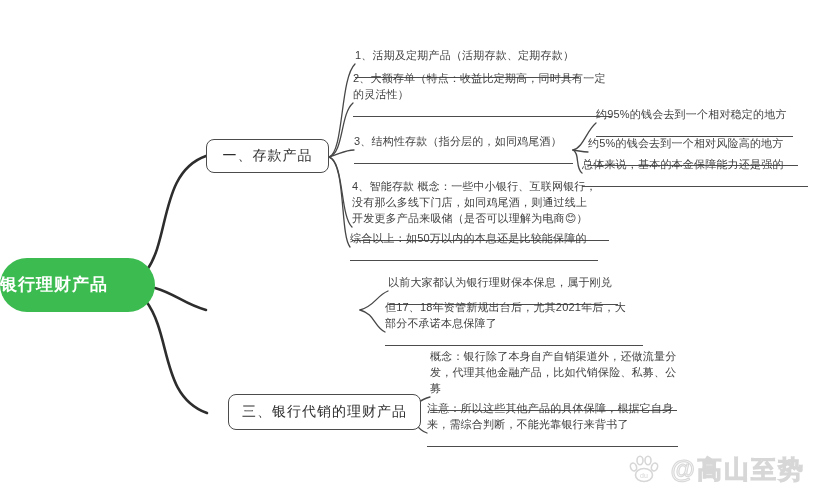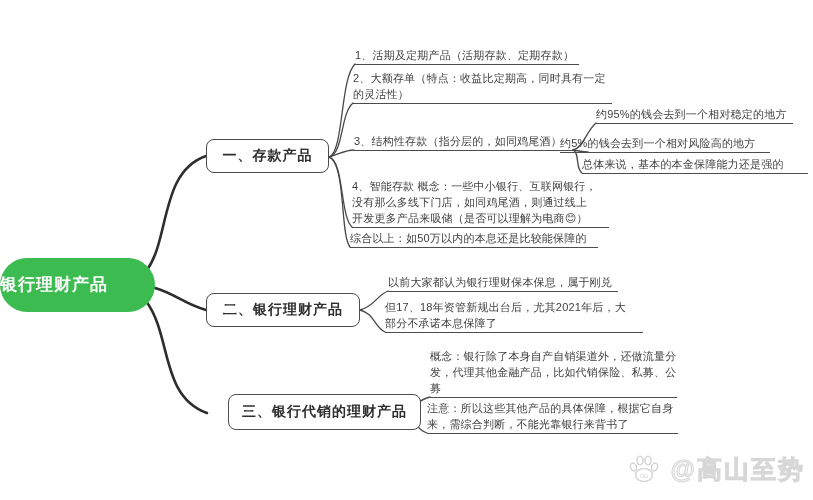--- a/index.html
+++ b/index.html
@@ -8,22 +8,22 @@
   .stage{position:absolute;inset:0;width:813px;height:500px;}
   svg.links{position:absolute;left:0;top:0;}
   svg.links path{fill:none;stroke:#474747;stroke-width:1.3px;stroke-linecap:round;}
   svg.links path.thick{stroke:#2d2d2d;stroke-width:2.6px;}
   .root{position:absolute;left:0px;top:258px;width:155px;height:54px;
         background:#3CBB50;border-radius:27px;color:#ffffff;
         font-size:17px;font-weight:bold;line-height:54px;text-align:left;
         letter-spacing:1px;}
   .node{position:absolute;background:#ffffff;border:1.6px solid #4c4c4c;
         border-radius:8px;display:flex;align-items:center;justify-content:center;
-        font-size:14px;font-weight:bold;color:#2e2e2e;letter-spacing:1px;box-sizing:border-box;}
-  .topic{position:absolute;border-bottom:1.3px solid #4c4c4c;padding-bottom:1px;box-sizing:border-box;}
+        font-size:14px;font-weight:normal;color:#2e2e2e;letter-spacing:1px;box-sizing:border-box;}
+  .topic{position:absolute;border-bottom:1.3px solid #4c4c4c;padding-bottom:14px;box-sizing:border-box;}
   .tline{font-size:11px;line-height:16px;color:#3f3f3f;letter-spacing:0.2px;white-space:nowrap;}
   .wm{position:absolute;right:8px;bottom:14px;display:flex;align-items:center;gap:11px;}
   .wm .wmtext{font-size:25px;font-weight:bold;color:#f4f4f4;
               -webkit-text-stroke:1px #d7d7d7;letter-spacing:2px;}
   .wm svg{display:block;}
 </style>
 </head>
 <body>
 
 <div class="stage">
@@ -47,37 +47,36 @@
     <path d="M360,310 C375,306 376,296 388,291"></path>
     <path d="M360,310 C375,314 374,327 385,332"></path>
 
     <path d="M400,412 C415,408 417,400 430,397"></path>
     <path d="M400,412 C415,416 414,429 427,433"></path>
   </svg>
 
   <div class="root">银行理财产品</div>
 
   <div class="node" style="left:206px;top:139px;width:123px;height:34px;">一、存款产品</div>
-  <div class="node" style="left:206px;top:293px;width:154px;height:34px;">二、银行理财产品</div>
   <div class="node" style="left:207px;top:394px;width:193px;height:36px;margin-left:21px;">三、银行代销的理财产品</div>
 
   <div class="topic" style="left:355px;top:47px;width:224px;">
     <div class="tline">1、活期及定期产品（活期存款、定期存款）</div>
   </div>
   <div class="topic" style="left:353px;top:70px;width:259px;">
     <div class="tline">2、大额存单（特点：收益比定期高，同时具有一定</div>
     <div class="tline">的灵活性）</div>
   </div>
   <div class="topic" style="left:354px;top:133px;width:219px;">
     <div class="tline">3、结构性存款（指分层的，如同鸡尾酒）</div>
   </div>
   <div class="topic" style="left:596px;top:106px;width:197px;">
     <div class="tline">约95%的钱会去到一个相对稳定的地方</div>
   </div>
-  <div class="topic" style="left:560px;top:135px;width:210px;">
+  <div class="topic" style="left:588px;top:135px;width:210px;">
     <div class="tline">约5%的钱会去到一个相对风险高的地方</div>
   </div>
   <div class="topic" style="left:582px;top:156px;width:226px;">
     <div class="tline">总体来说，基本的本金保障能力还是强的</div>
   </div>
   <div class="topic" style="left:352px;top:178px;width:257px;">
     <div class="tline">4、智能存款 概念：一些中小银行、互联网银行，</div>
     <div class="tline">没有那么多线下门店，如同鸡尾酒，则通过线上</div>
     <div class="tline">开发更多产品来吸储（是否可以理解为电商😊）</div>
   </div>

